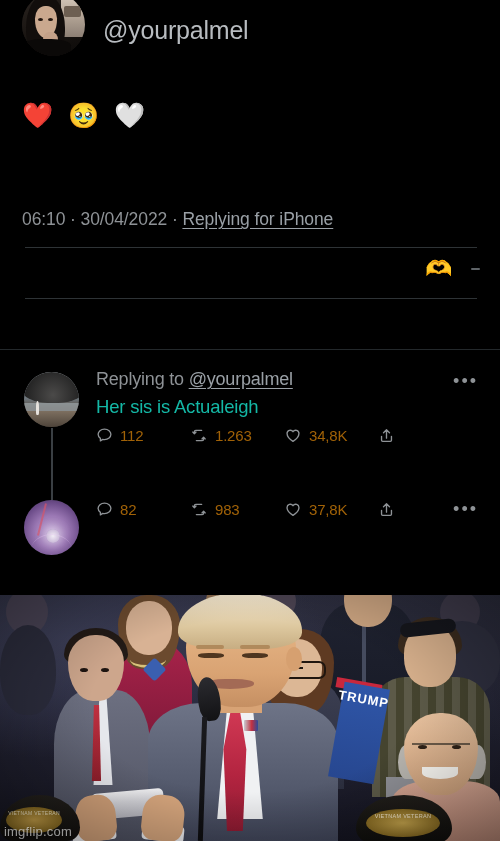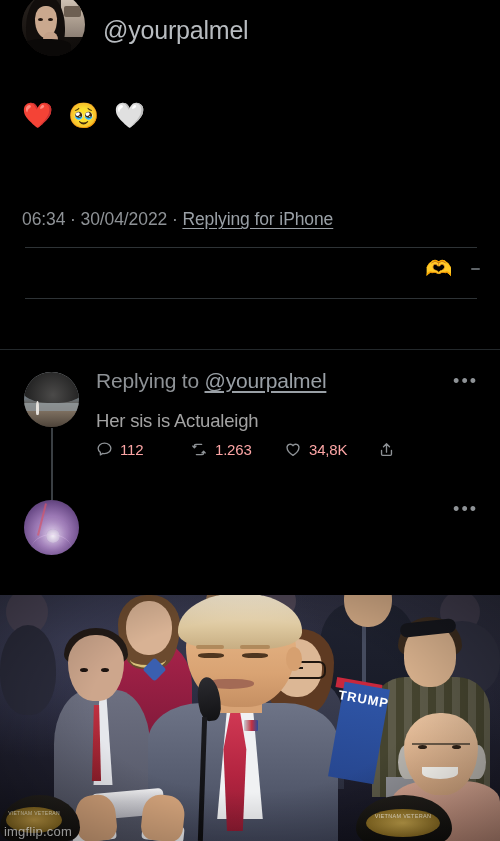--- a/index.html
+++ b/index.html
@@ -295,54 +295,54 @@
     white-space: nowrap;
   }
   .reply-name {
     color: #eceef0;
     font-weight: bold;
   }
   .reply-handle { color: #8e9296; font-weight: normal; }
   .reply-time { color: #8e9296; font-weight: normal; }
 
   .replying-to {
-    font-size: 21px;
+    font-size: 18px;
     line-height: 1.45;
     color: #8e9296;
     letter-spacing: -0.2px;
     white-space: nowrap;
   }
   .replying-to .mention {
     color: #9aa0a6;
     text-decoration: underline;
     text-underline-offset: 2.5px;
   }
   .reply-text {
-    color: #a3a3a3;
+    color: #14b8a6;
     font-size: 18.5px;
     line-height: 1.4;
     letter-spacing: -0.2px;
-    margin-top: 12px;
+    margin-top: 2px;
     white-space: nowrap;
   }
   .dots {
     position: absolute;
     right: 22px;
     top: 8px;
     color: #8e9296;
     font-size: 18px;
     letter-spacing: 2px;
     line-height: 1;
   }
 
   .actions {
     display: flex;
     align-items: center;
     margin-top: 7px;
-    color: #fca5a5;
+    color: #a16207;
     font-size: 15px;
   }
   .action {
     display: flex;
     align-items: center;
     gap: 7px;
     width: 94px;
     flex: none;
   }
   .action .val { letter-spacing: -0.2px; }
@@ -696,21 +696,21 @@
         <div class="shoulder"></div>
       </div>
       <div class="handle-main">@yourpalmel</div>
     </div>
 
     <div class="tweet-body">
       <div class="emoji-row">❤️ 🥹 🤍</div>
     </div>
 
     <div class="tweet-meta">
-      <span>06:34</span>
+      <span>06:10</span>
       <span>·</span>
       <span>30/04/2022</span>
       <span>·</span>
       <span class="src">Replying for iPhone</span>
     </div>
 
     <div class="divider d1"></div>
 
     <div class="heart-hands-row">
       <span class="heart-hands">🫶</span>
@@ -773,20 +773,46 @@
     <div class="reply r2">
       <div class="avatar-reply av-purple">
         <div class="bgp"></div>
         <div class="streak"></div>
         <div class="bloom"></div>
         <div class="ring"></div>
       </div>
       <div class="dots">•••</div>
       <div class="reply-content">
 
+        <div class="actions">
+          <div class="action">
+            <svg width="17" height="17" viewBox="0 0 24 24">
+              <path d="M12 3C6.8 3 3 6.3 3 10.4c0 2.3 1.2 4.3 3.2 5.6v3.6l3.4-2.1c.8.2 1.6.3 2.4.3 5.2 0 9-3.3 9-7.4S17.2 3 12 3z" fill="none" stroke="#8e9296" stroke-width="1.9" stroke-linejoin="round"></path>
+            </svg>
+            <span class="val">82</span>
+          </div>
+          <div class="action">
+            <svg width="18" height="17" viewBox="0 0 24 24">
+              <path d="M5.5 9.5V6.8a2 2 0 0 1 2-2h8.2M5.5 9.5L3.2 7.2M5.5 9.5l2.3-2.3" fill="none" stroke="#8e9296" stroke-width="1.9" stroke-linecap="round" stroke-linejoin="round"></path>
+              <path d="M18.5 14.5v2.7a2 2 0 0 1-2 2H8.3M18.5 14.5l2.3 2.3M18.5 14.5l-2.3 2.3" fill="none" stroke="#8e9296" stroke-width="1.9" stroke-linecap="round" stroke-linejoin="round"></path>
+            </svg>
+            <span class="val">983</span>
+          </div>
+          <div class="action">
+            <svg width="18" height="17" viewBox="0 0 24 24">
+              <path d="M12 20.2S3.6 15.1 3.6 9.3A4.6 4.6 0 0 1 12 6.6a4.6 4.6 0 0 1 8.4 2.7c0 5.8-8.4 10.9-8.4 10.9z" fill="none" stroke="#8e9296" stroke-width="1.9" stroke-linejoin="round"></path>
+            </svg>
+            <span class="val">37,8K</span>
+          </div>
+          <div class="action share">
+            <svg width="17" height="17" viewBox="0 0 24 24">
+              <path d="M12 3.8v12M12 3.8 7.8 8M12 3.8 16.2 8M5 13.2v5.4a1.6 1.6 0 0 0 1.6 1.6h10.8a1.6 1.6 0 0 0 1.6-1.6v-5.4" fill="none" stroke="#8e9296" stroke-width="1.9" stroke-linecap="round" stroke-linejoin="round"></path>
+            </svg>
+          </div>
+        </div>
       </div>
     </div>
   </div>
 
   <div class="photo">
     <div class="ph-crowd"></div>
 
     <div class="blob b-head" style="left:6px;top:-6px;width:42px;height:46px;background:#4a4456;"></div>
     <div class="blob" style="left:0px;top:30px;width:56px;height:90px;background:#2b2c3c;"></div>
     <div class="blob b-head" style="left:206px;top:-14px;width:40px;height:40px;background:#8a6a4d;"></div>

